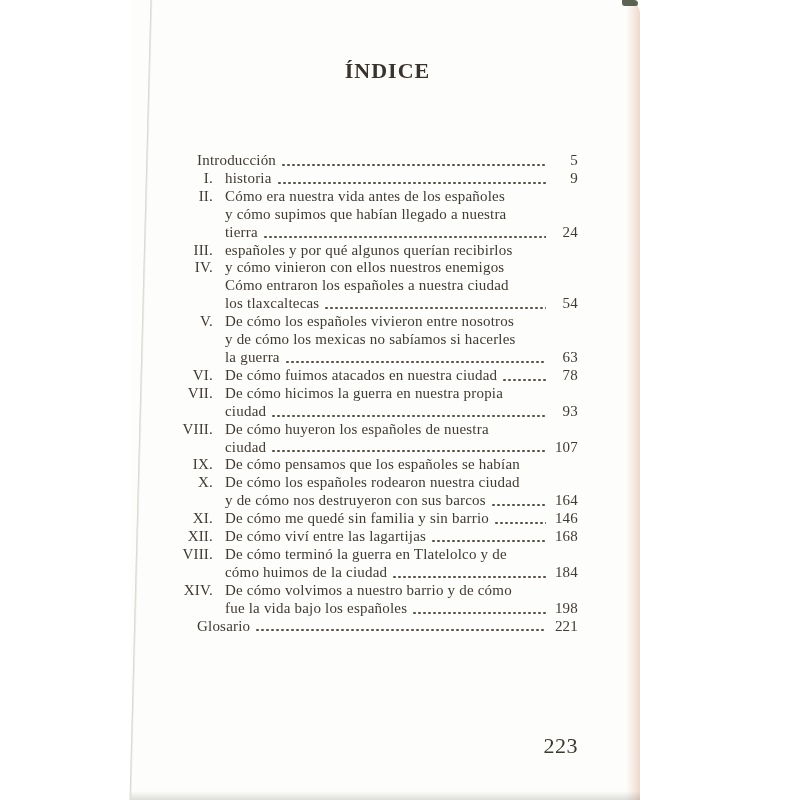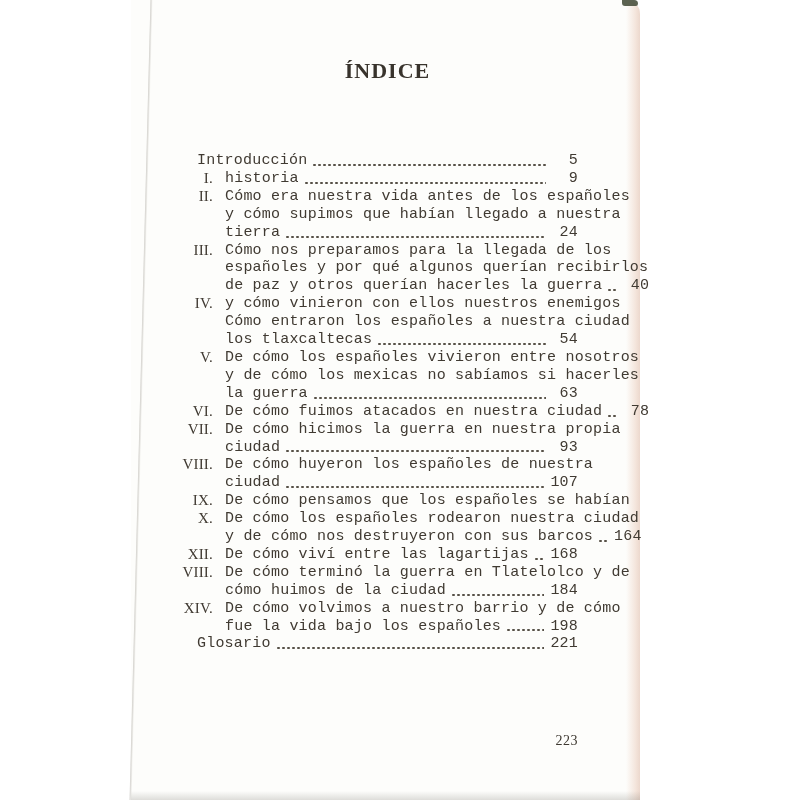--- a/index.html
+++ b/index.html
@@ -102,21 +102,21 @@
     padding-left: 0;
   }
   .numeral {
     position: absolute;
     left: -46px;
     top: 0;
     width: 62px;           
     text-align: right;
     white-space: nowrap;
   }
-  .line { white-space: nowrap; font-family: Liberation Mono, monospace; }
+  .line { white-space: nowrap; }
   .line.last {
     display: flex;
     align-items: baseline;
   }
   .line.last .txt { white-space: nowrap; }
   .dots {
     flex: 1 1 auto;
     min-width: 10px;
     align-self: stretch;
     margin: 0 6px 0 5px;
@@ -127,21 +127,21 @@
   }
   .pg {
     min-width: 26px;
     text-align: right;
     white-space: nowrap;
   }
   .folio {
     position: absolute;
     top: 733px;
     right: 0;
-    font-size: 14px;
+    font-size: 22px;
     letter-spacing: 0.5px;
     color: #3d3830;
   }
 </style>
 </head>
 <body>
 
 <div class="stage">
 
   <div class="scan-page">
@@ -184,27 +184,21 @@
                 <span class="txt">tierra</span>
                 <span class="dots"></span>
                 <span class="pg">24</span>
               </div>
             </div>
   </div>
 
   <div class="entry">
     <span class="numeral">III.</span>
     <div class="entry-body">
-              <div class="line">Cómo nos preparamos para la llegada de los</div>
               <div class="line">españoles y por qué algunos querían recibirlos</div>
-              <div class="line last">
-                <span class="txt">de paz y otros querían hacerles la guerra</span>
-                <span class="dots"></span>
-                <span class="pg">40</span>
-              </div>
             </div>
   </div>
 
   <div class="entry">
     <span class="numeral">IV.</span>
     <div class="entry-body">
               <div class="line">y cómo vinieron con ellos nuestros enemigos</div>
               <div class="line">Cómo entraron los españoles a nuestra ciudad</div>
               <div class="line last">
                 <span class="txt">los tlaxcaltecas</span>
@@ -274,20 +268,30 @@
     <div class="entry-body">
               <div class="line">De cómo los españoles rodearon nuestra ciudad</div>
               <div class="line last">
                 <span class="txt">y de cómo nos destruyeron con sus barcos</span>
                 <span class="dots"></span>
                 <span class="pg">164</span>
               </div>
             </div>
   </div>
 
+  <div class="entry">
+    <span class="numeral">XI.</span>
+    <div class="entry-body">
+              <div class="line last">
+                <span class="txt">De cómo me quedé sin familia y sin barrio</span>
+                <span class="dots"></span>
+                <span class="pg">146</span>
+              </div>
+            </div>
+  </div>
 
   <div class="entry">
     <span class="numeral">XII.</span>
     <div class="entry-body">
               <div class="line last">
                 <span class="txt">De cómo viví entre las lagartijas</span>
                 <span class="dots"></span>
                 <span class="pg">168</span>
               </div>
             </div>

